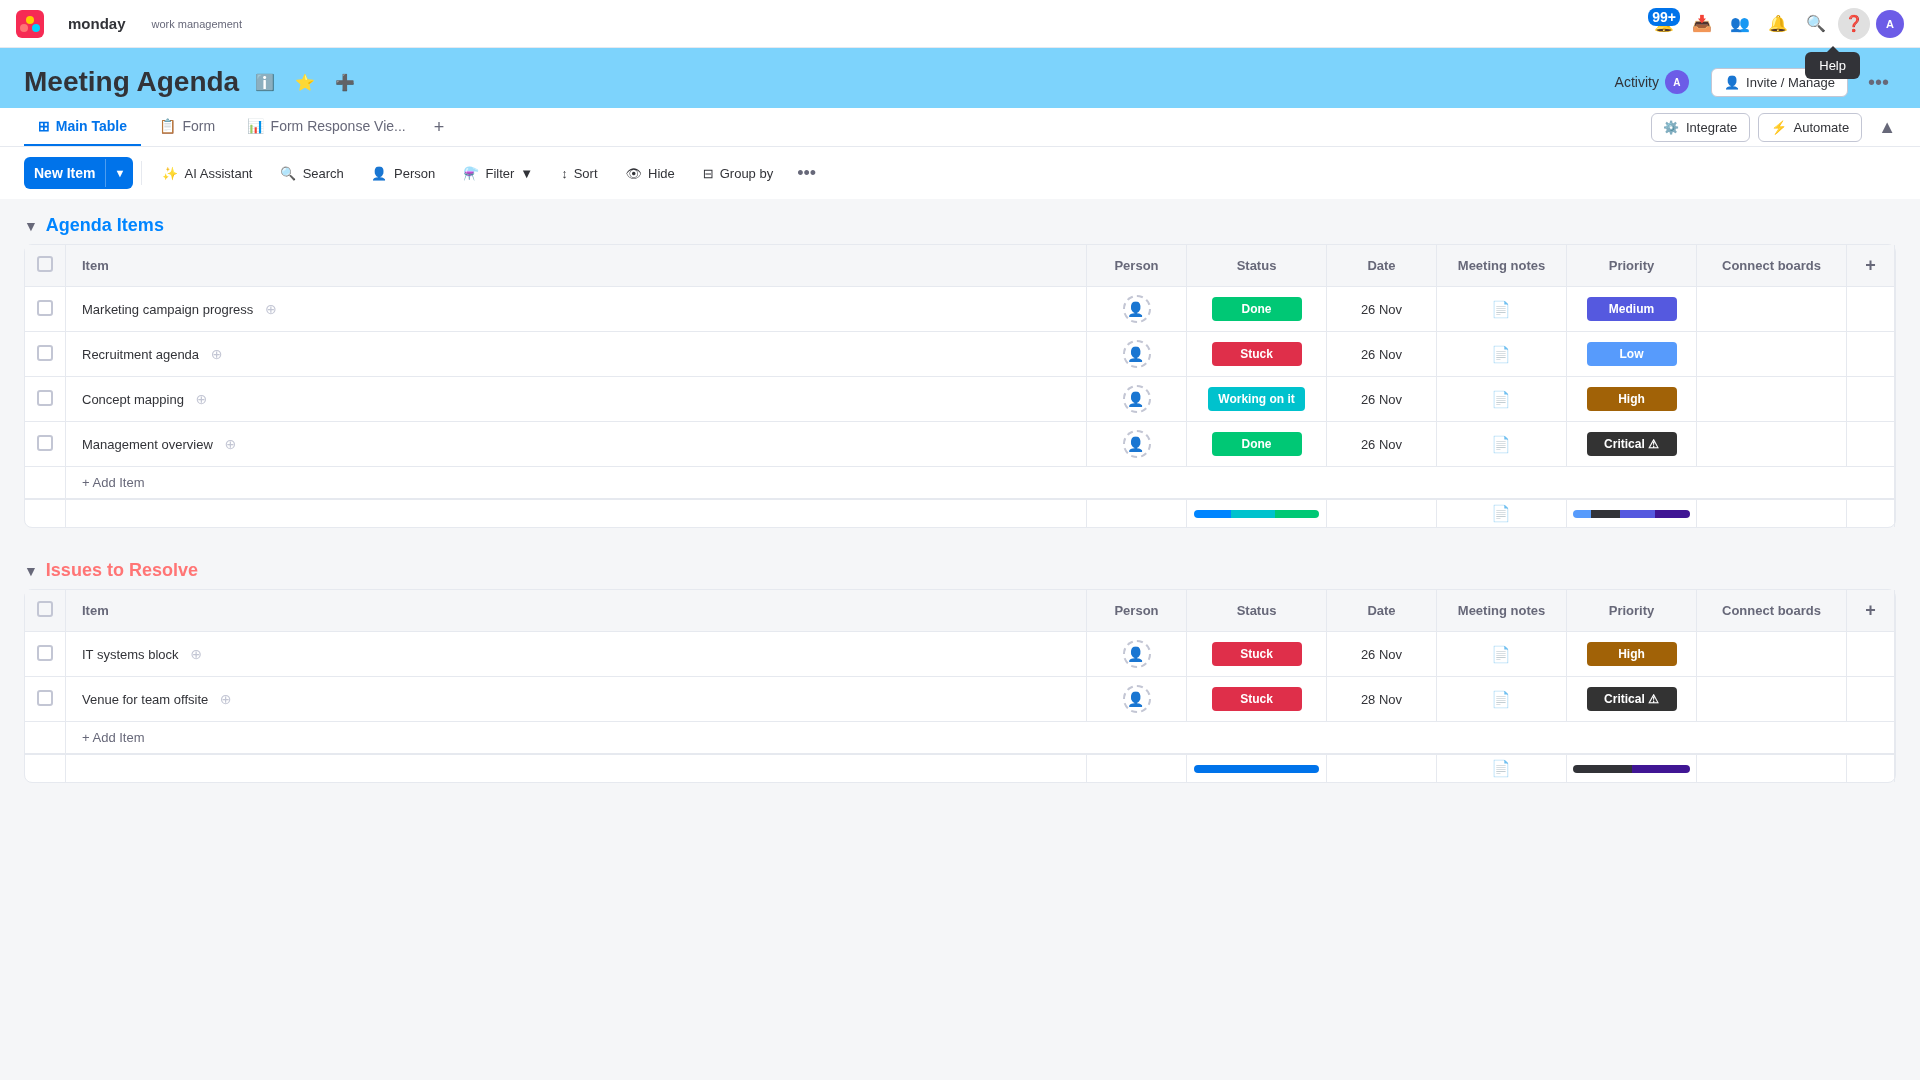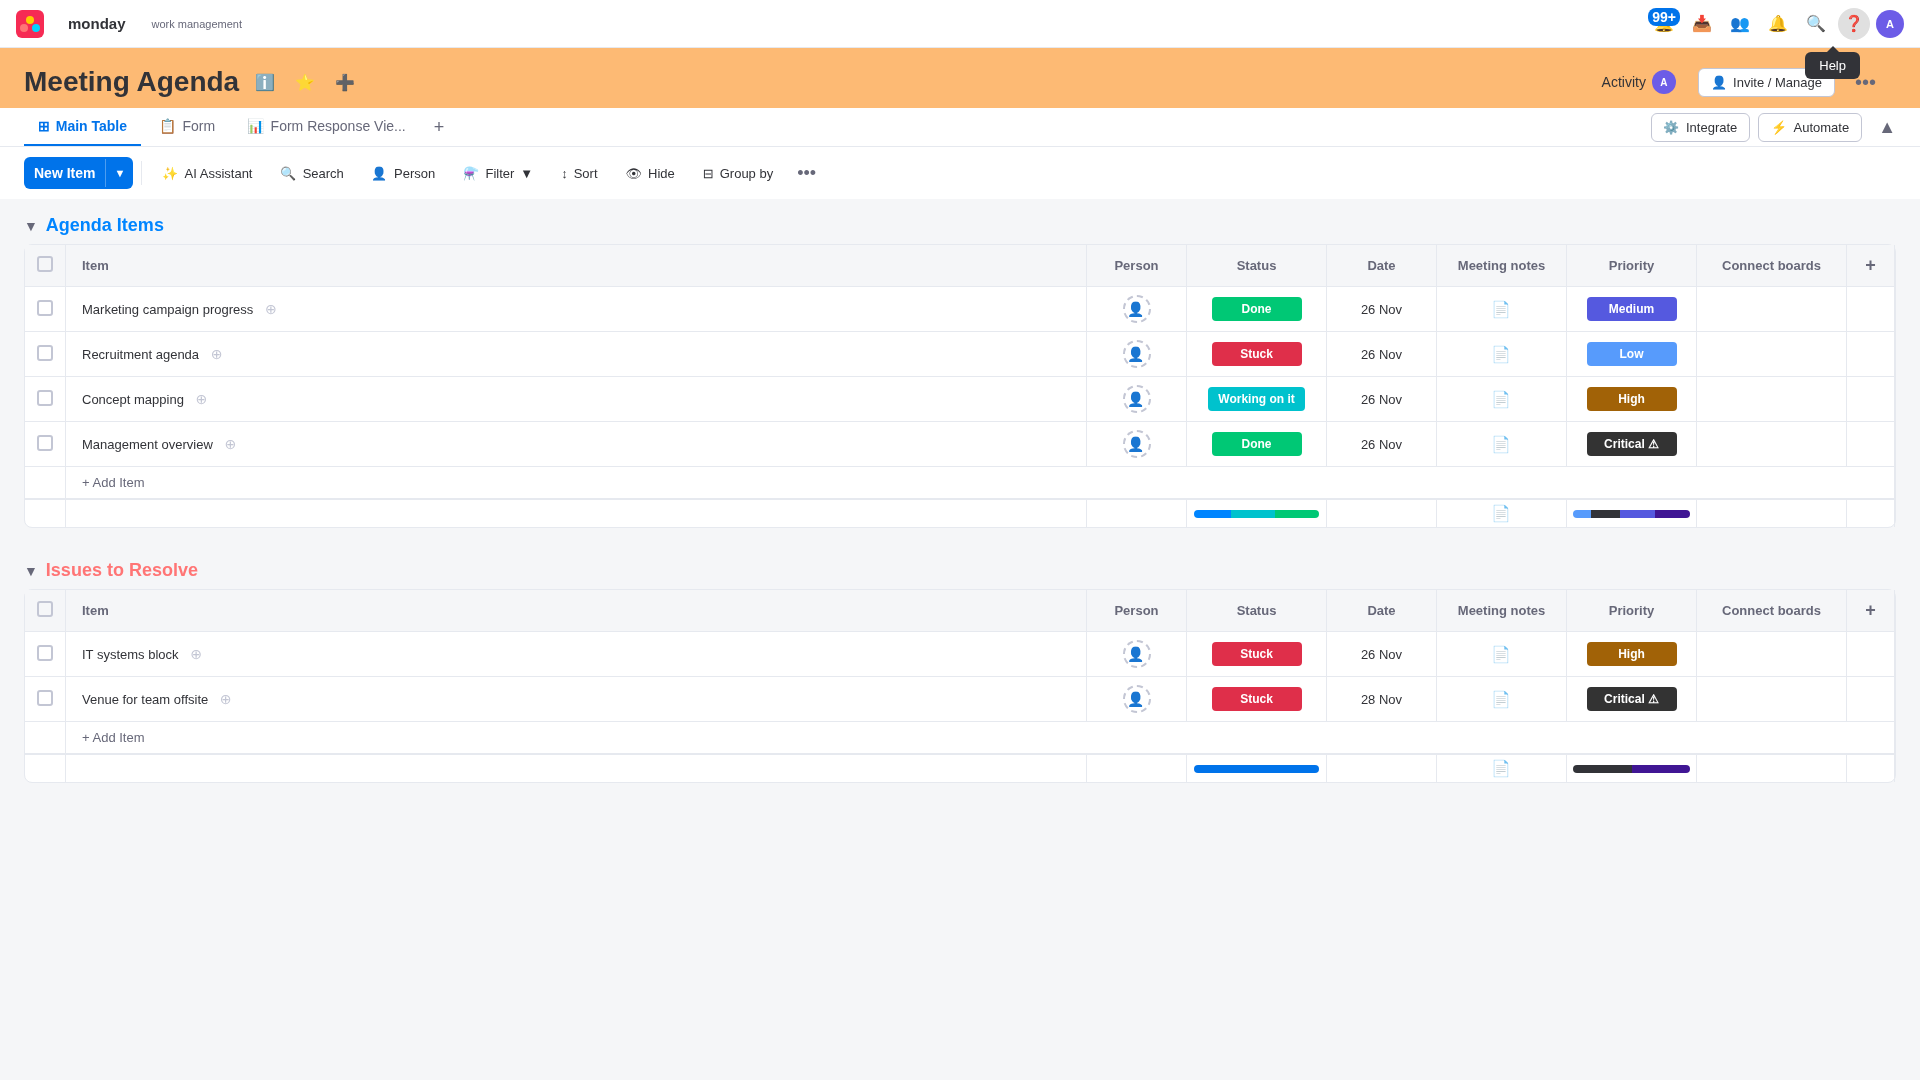--- a/index.html
+++ b/index.html
@@ -36,21 +36,21 @@
       border-radius: 6px; font-size: 13px; font-weight: 500; z-index: 999;
     }
     .help-tooltip::before {
       content: ''; position: absolute; top: -6px; left: 50%; transform: translateX(-50%);
       border: 6px solid transparent; border-bottom-color: #323338; border-top: none;
     }
 
     
     .page-header {
       display: flex; align-items: center; justify-content: space-between;
-      padding: 16px 36px 8px 24px; background: #fdba74;
+      padding: 16px 23px 8px 24px; background: #7dd3fc;
     }
     .page-header-left { display: flex; align-items: center; gap: 10px; }
     .page-title { font-size: 28px; font-weight: 700; color: #323338; }
     .page-header-icons { display: flex; align-items: center; gap: 8px; color: #676879; }
     .page-header-right { display: flex; align-items: center; gap: 12px; }
     .activity-btn { display: flex; align-items: center; gap: 6px; font-size: 14px; color: #323338; cursor: pointer; padding: 6px 10px; border-radius: 6px; }
     .invite-btn {
       display: flex; align-items: center; gap: 6px; font-size: 13px;
       border: 1px solid #c3c6d4; border-radius: 6px; padding: 6px 12px;
       cursor: pointer; background: #fff; color: #323338;

